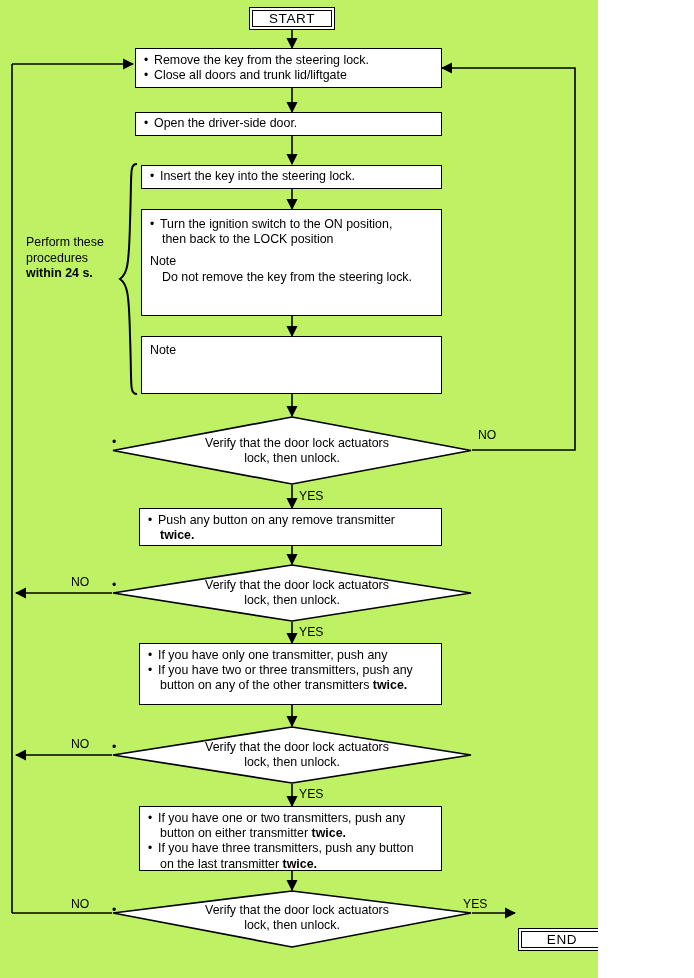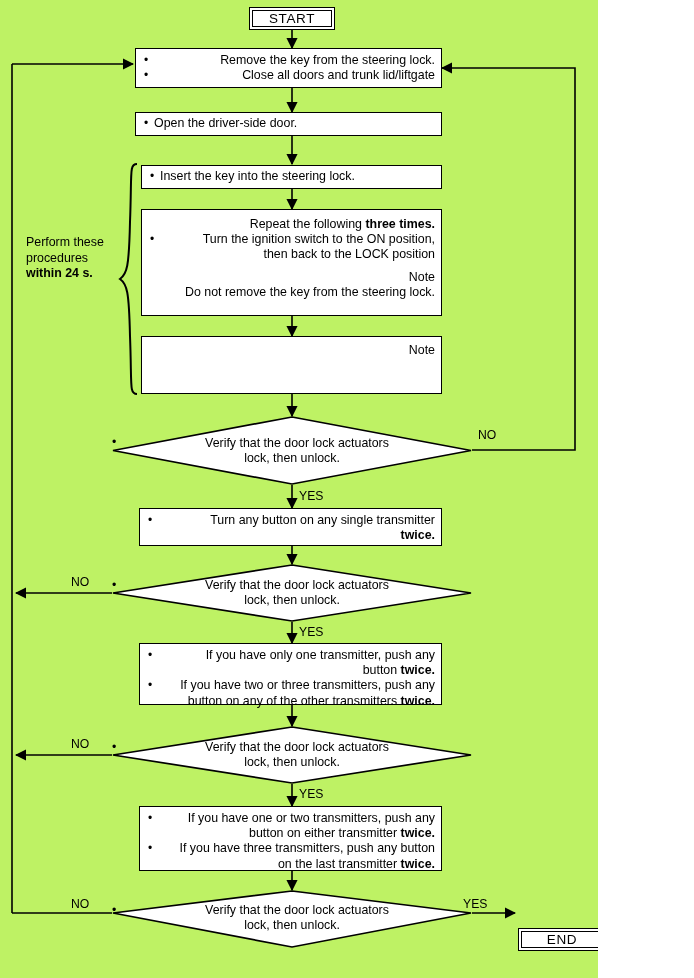--- a/index.html
+++ b/index.html
@@ -49,21 +49,20 @@
 
   
   .pbox {
     position: absolute;
     border: 1.5px solid #000;
     background: #fff;
     box-sizing: border-box;
     font-size: 12.4px;
     line-height: 15.2px;
     padding: 4px 6px 4px 7px;
-    text-align: right;
   }
   .pbox .li {
     position: relative;
     padding-left: 11px;
     margin: 0;
   }
   .pbox .li:before {
     content: "\2022";
     position: absolute;
     left: 1px;
@@ -207,21 +206,20 @@
 
   <div class="pbox" style="left:141px; top:165px; width:301px; height:24px; display:flex; align-items:center;">
     <div class="li">Insert the key into the steering lock.</div>
   </div>
 
   <div class="pbox" style="left:135px; top:112px; width:307px; height:24px; display:flex; align-items:center;">
     <div class="li">Open the driver-side door.</div>
   </div>
 
   <div class="pbox" style="left:141px; top:209px; width:301px; height:107px; padding-top:7px;">
-    <div class="plain"><span>Repeat the following </span><span class="b">three times.</span></div>
     <div class="li">Turn the ignition switch to the ON position,</div>
     <div class="indent">then back to the LOCK position</div>
     <div class="gap"></div>
     <div class="plain">Note</div>
     <div class="indent">Do not remove the key from the steering lock.</div>
   </div>
 
   <div class="pbox" style="left:141px; top:336px; width:301px; height:58px; padding-top:6px;">
     <div class="plain">Note</div>
   </div>
@@ -241,39 +239,38 @@
     </svg>
     <div class="dtext">
       <div class="l1">Verify that the door lock actuators</div>
       <div>lock, then unlock.</div>
     </div>
   </div>
   <div class="elabel" style="left:478px; top:428px;">NO</div>
   <div class="elabel" style="left:299px; top:489px;">YES</div>
 
   <div class="pbox" style="left:139px; top:508px; width:303px; height:38px;">
-    <div class="li">Turn any button on any single transmitter</div>
+    <div class="li">Push any button on any remove transmitter</div>
     <div class="indent b">twice.</div>
   </div>
 
   <div class="diamond" style="left:112px; top:564px; width:360px; height:58px;">
     <svg width="360" height="58" viewBox="0 0 360 58">
       <polygon points="180,1 359,29 180,57 1,29" fill="#fff" stroke="#000" stroke-width="1.7"></polygon>
     </svg>
     <div class="dtext">
       <div class="l1">Verify that the door lock actuators</div>
       <div>lock, then unlock.</div>
     </div>
   </div>
   <div class="elabel" style="left:71px; top:575px;">NO</div>
   <div class="elabel" style="left:299px; top:625px;">YES</div>
 
   <div class="pbox" style="left:139px; top:643px; width:303px; height:62px;">
     <div class="li">If you have only one transmitter, push any</div>
-    <div class="indent"><span>button </span><span class="b">twice.</span></div>
     <div class="li">If you have two or three transmitters, push any</div>
     <div class="indent"><span>button on any of the other transmitters </span><span class="b">twice.</span></div>
   </div>
 
   <div class="diamond" style="left:112px; top:726px; width:360px; height:58px;">
     <svg width="360" height="58" viewBox="0 0 360 58">
       <polygon points="180,1 359,29 180,57 1,29" fill="#fff" stroke="#000" stroke-width="1.7"></polygon>
     </svg>
     <div class="dtext">
       <div class="l1">Verify that the door lock actuators</div>

